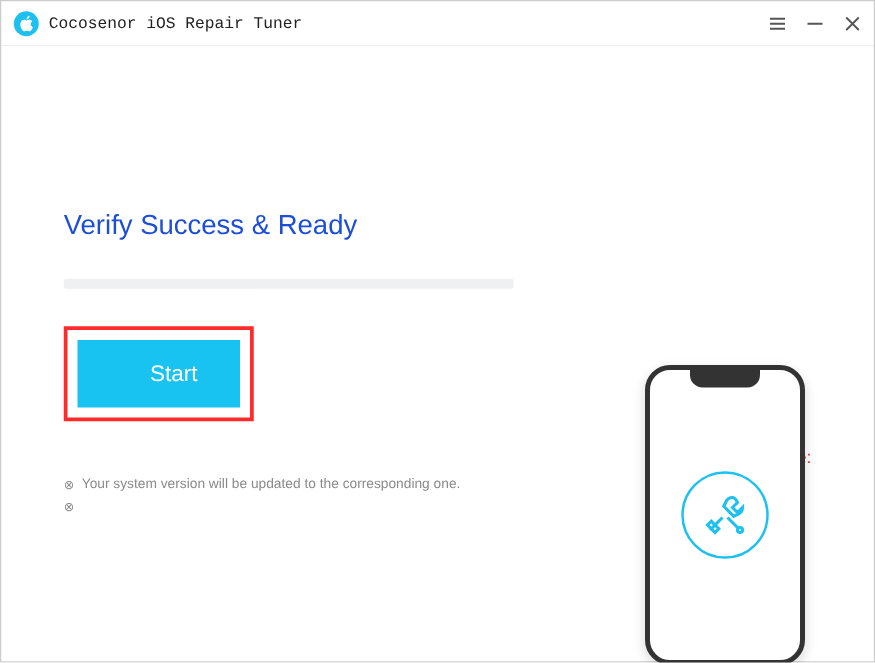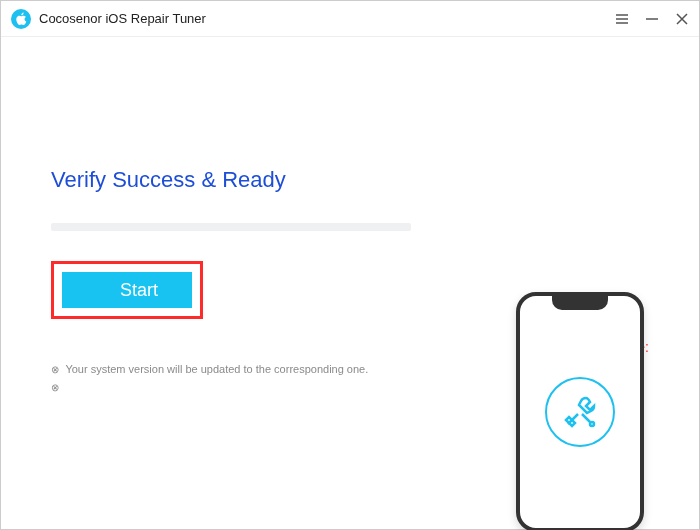--- a/index.html
+++ b/index.html
@@ -32,20 +32,21 @@
       display: flex;
       align-items: center;
       justify-content: center;
       margin-right: 8px;
     }
     .logo svg { width: 12px; height: 14px; fill: #fff; }
     .app-title {
       font-size: 13px;
       color: #222;
       flex: 1;
+      font-family: Liberation Mono, monospace;
     }
     .win-controls {
       display: flex;
       align-items: center;
       gap: 16px;
     }
     .win-btn {
       width: 14px;
       height: 14px;
       display: flex;
@@ -77,21 +78,21 @@
       display: inline-block;
       border: 3px solid #ff2a2a;
       padding: 8px;
       margin-bottom: 20px;
     }
     .start-btn {
       background: #18c3f2;
       color: #fff;
       border: none;
       width: 130px;
-      height: 36px;
+      height: 54px;
       font-size: 18px;
       cursor: pointer;
       font-family: inherit;
       padding-left: 24px;
     }
     .note-label {
       color: #ff2a2a;
       font-size: 14px;
       margin-bottom: 8px;
       text-align: right;

